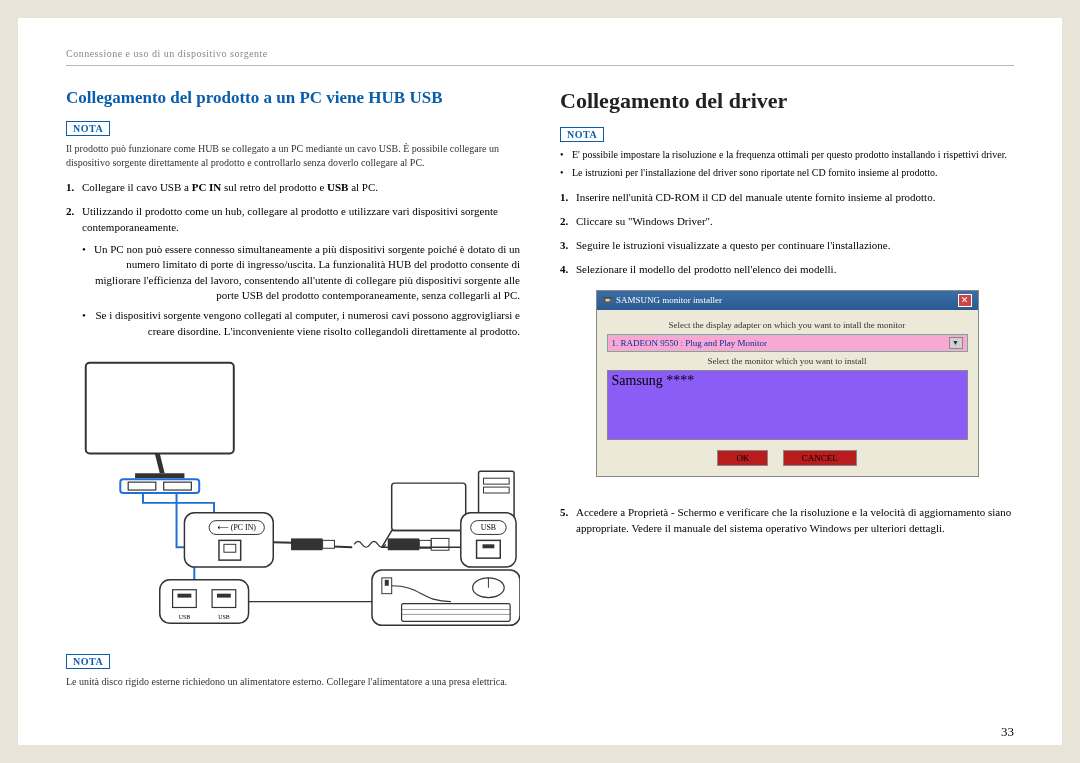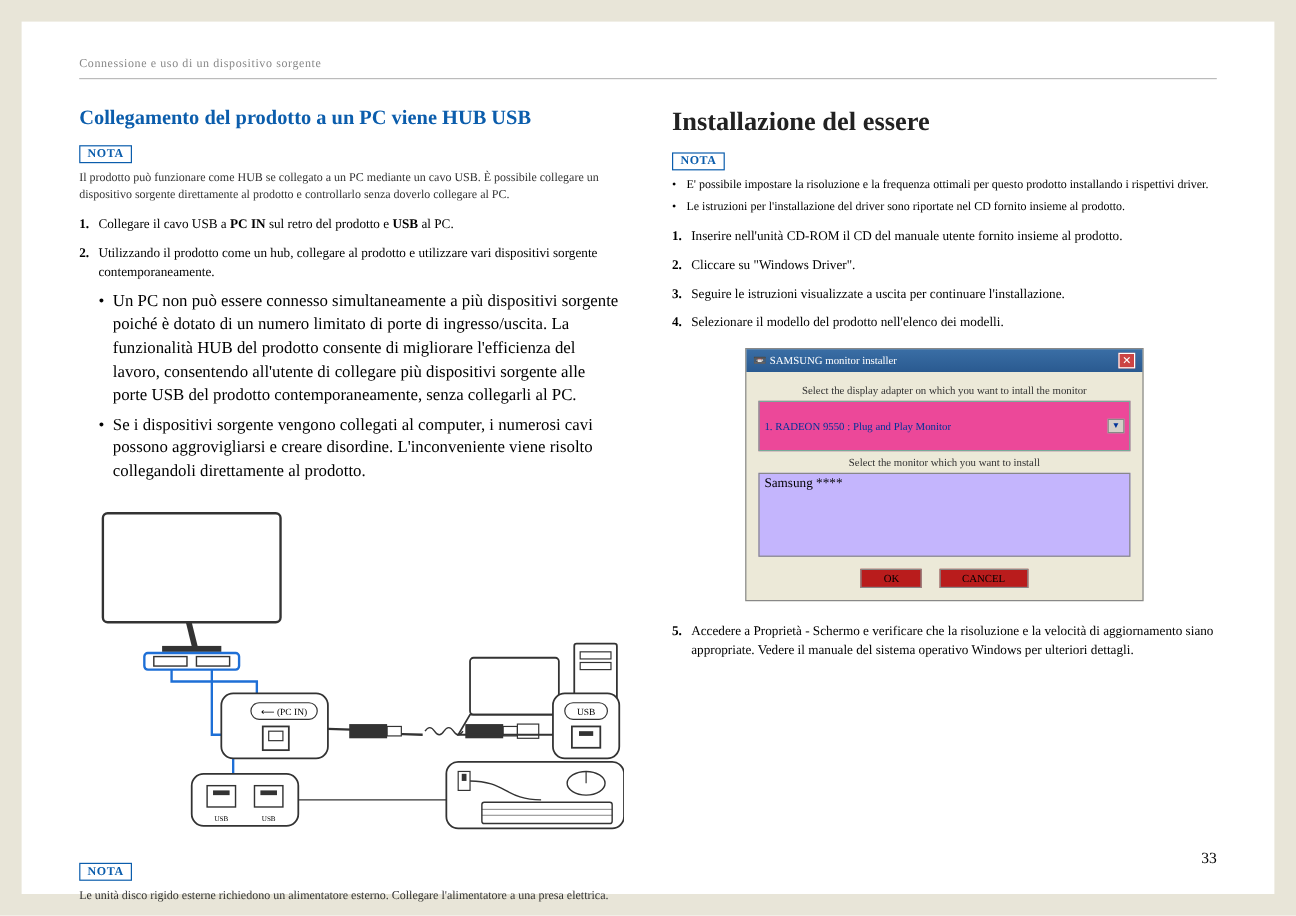--- a/index.html
+++ b/index.html
@@ -67,25 +67,26 @@
     padding-left: 16px;
     position: relative;
   }
   ol > li .num {
     position: absolute;
     left: 0;
     font-weight: bold;
   }
   ul.bullets { list-style: none; padding-left: 0; margin-top: 6px; }
   ul.bullets > li {
-    font-size: 14px;
+    font-size: 11px;
     line-height: 1.4;
     padding-left: 12px;
     position: relative;
     margin-bottom: 5px;
+    text-align: right;
   }
   ul.bullets > li::before {
     content: "•";
     position: absolute;
     left: 0;
   }
   ul.note-bullets { list-style: none; padding-left: 0; margin-bottom: 10px; }
   ul.note-bullets > li {
     font-size: 10px;
     line-height: 1.4;
@@ -98,22 +99,22 @@
     position: absolute;
     left: 0;
   }
   .diagram {
     margin: 14px 0 18px 0;
     height: 280px;
     position: relative;
   }
   .diagram svg { width: 100%; height: 100%; }
   .installer-box {
-    width: 332px;
-    margin: 12px auto 18px auto;
+    width: 383px;
+    margin: 12px auto 28px auto;
     border: 1px solid #888;
     font-size: 9px;
     background: #ece9d8;
   }
   .installer-title {
     background: linear-gradient(#3a6ea5, #2a5a90);
     color: #fff;
     padding: 3px 6px;
     display: flex;
     justify-content: space-between;
@@ -127,42 +128,42 @@
     height: 13px;
     display: inline-flex;
     align-items: center;
     justify-content: center;
     font-size: 9px;
     border: 1px solid #fff;
   }
   .installer-body { padding: 6px 10px; text-align: center; }
   .installer-body .instr { margin: 4px 0; color: #333; font-size: 9px;}
   .dropdown {
-    border: 1px solid #7a9; background: #ec4899; color: #003399;
-    padding: 14px 4px; text-align: left; display: flex;
+    border: 1px solid #7a9; background: #f9a8d4; color: #003399;
+    padding: 2px 4px; text-align: left; display: flex;
     justify-content: space-between; align-items: center;
     font-size: 9px; margin: 2px 0;
   }
   .dropdown .arrow {
     width: 14px; height: 12px; background: #d4d0c8;
     border: 1px solid #888; display: inline-flex;
     align-items: center; justify-content: center; font-size: 7px;
   }
   .listbox {
-    border: 1px solid #888; background: #c4b5fd; height: 70px;
-    text-align: left; padding: 2px 4px; font-size: 11px; margin: 2px 0;
+    border: 1px solid #888; background: #8b5cf6; height: 70px;
+    text-align: left; padding: 2px 4px; font-size: 14px; margin: 2px 0;
   }
   .btn-row { margin: 10px 0 4px 0; }
   .winbtn {
     display: inline-block; border: 1px solid #888; background: #b91c1c;
     padding: 2px 18px; font-size: 9px; margin: 0 6px;
   }
   .page-number {
     position: absolute;
-    bottom: 22px;
+    bottom: 5px;
     right: 48px;
     font-size: 13px;
   }
 </style>
 </head>
 <body>
 
 <div class="page">
   <div class="header-line">Connessione e uso di un dispositivo sorgente</div>
 
@@ -259,31 +260,31 @@
 
           <path d="M185 250 L310 250" fill="none" stroke="#333" stroke-width="1.2"></path>
         </svg>
       </div>
 
       <span class="nota-badge">NOTA</span>
       <div class="small-text">Le unità disco rigido esterne richiedono un alimentatore esterno. Collegare l'alimentatore a una presa elettrica.</div>
     </div>
 
     <div class="col">
-      <div class="h-black">Installazione del essere</div>
+      <div class="h-black">Collegamento del driver</div>
       <span class="nota-badge">NOTA</span>
       <ul class="note-bullets">
         <li>E' possibile impostare la risoluzione e la frequenza ottimali per questo prodotto installando i rispettivi driver.</li>
         <li>Le istruzioni per l'installazione del driver sono riportate nel CD fornito insieme al prodotto.</li>
       </ul>
 
       <ol>
         <li><span class="num">1.</span><span>Inserire nell'unità CD-ROM il CD del manuale utente fornito insieme al prodotto.</span></li>
         <li><span class="num">2.</span><span>Cliccare su "Windows Driver".</span></li>
-        <li><span class="num">3.</span><span>Seguire le istruzioni visualizzate a uscita per continuare l'installazione.</span></li>
+        <li><span class="num">3.</span><span>Seguire le istruzioni visualizzate a questo per continuare l'installazione.</span></li>
         <li><span class="num">4.</span><span>Selezionare il modello del prodotto nell'elenco dei modelli.</span></li>
       </ol>
 
       <div class="installer-box">
         <div class="installer-title">
           <span>📼 <span>SAMSUNG monitor installer</span></span>
           <span class="close-x">✕</span>
         </div>
         <div class="installer-body">
           <div class="instr">Select the display adapter on which you want to intall the monitor</div>

